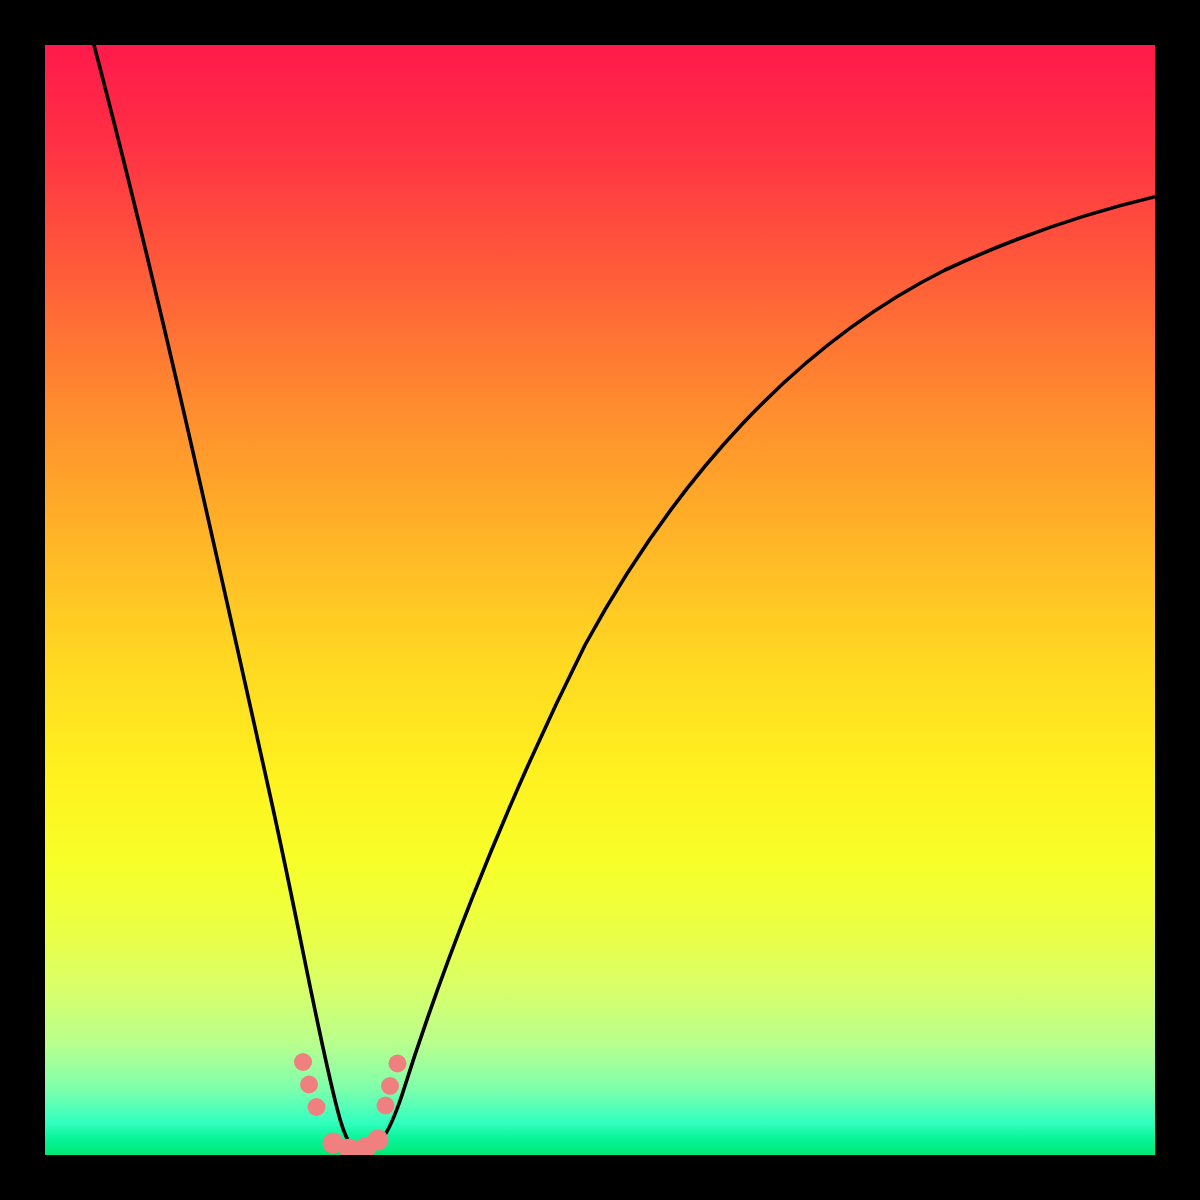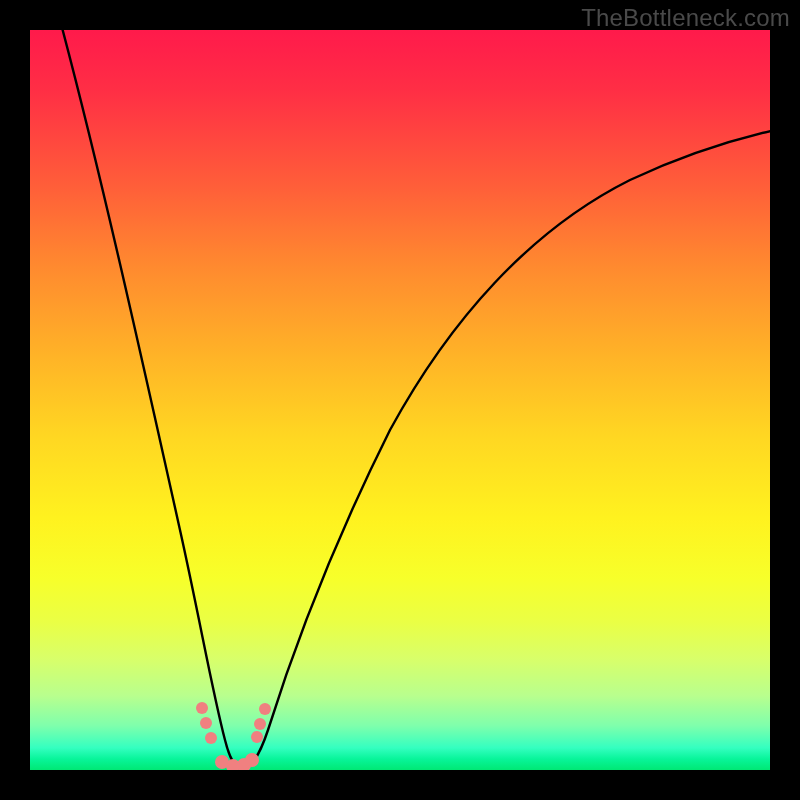--- a/index.html
+++ b/index.html
@@ -96,14 +96,13 @@
         <circle class="marker" cx="203" cy="736" r="7"></circle>
         <circle class="marker" cx="214" cy="735" r="7"></circle>
         <circle class="marker" cx="222" cy="730" r="7"></circle>
         <circle class="marker" cx="227" cy="707" r="6"></circle>
         <circle class="marker" cx="230" cy="694" r="6"></circle>
         <circle class="marker" cx="235" cy="679" r="6"></circle>
       </g>
     </svg>
   </div>
 
-  <div class="watermark">TheBottleneck.com</div>
 </div>
 
 </body></html>

